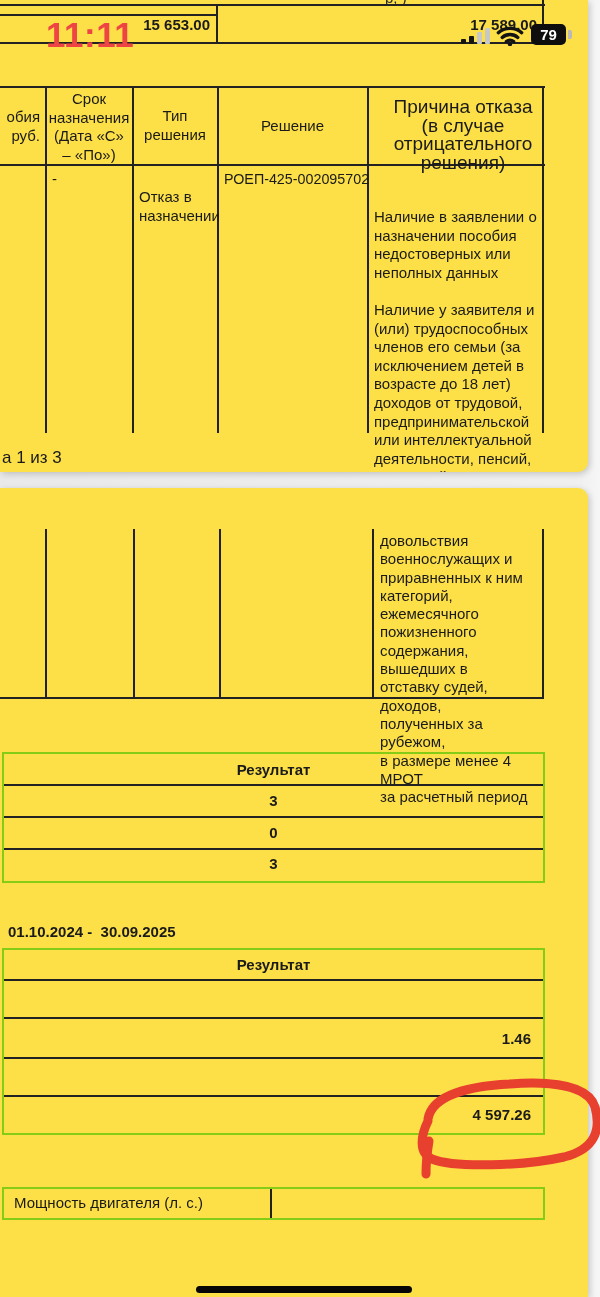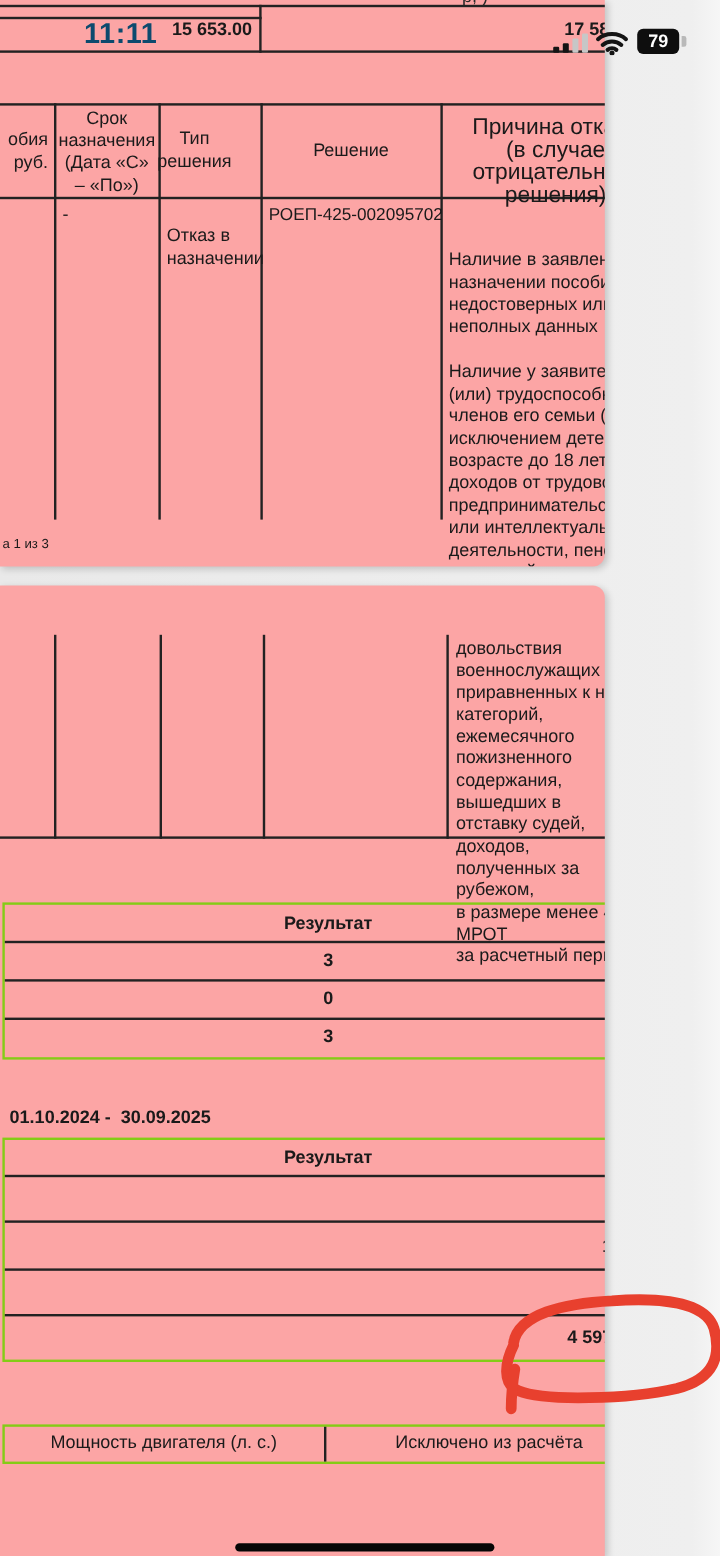--- a/index.html
+++ b/index.html
@@ -3,36 +3,36 @@
 <meta charset="utf-8">
 <style>
   html,body{margin:0;padding:0;}
   body{
     position:relative;width:600px;height:1297px;overflow:hidden;
     background:linear-gradient(to right,#e9e9e9 0,#efefef 96%,#f6f6f6 100%);
     font-family:"Liberation Sans",sans-serif;color:#1a1a1a;
   }
   .abs{position:absolute;}
   .page{
-    position:absolute;left:0;width:504px;background:#fca5a5;
+    position:absolute;left:0;width:588px;background:#fde047;
     box-shadow:2px 2px 6px rgba(0,0,0,0.18);overflow:hidden;
   }
   #page1{top:0;height:472px;border-radius:0 0 10px 0;}
   #page2{top:488px;height:809px;border-radius:0 10px 0 0;}
   .hline{position:absolute;background:#222;height:2px;}
   .vline{position:absolute;background:#222;width:2px;}
   .doc{font-size:15px;line-height:18.5px;color:#1a1a1a;}
-  .sm{font-size:11px;}
+  .sm{font-size:17px;}
   .b{font-weight:700;}
   .ctr{text-align:center;}
   .rgt{text-align:right;}
   .pre{white-space:pre-line;}
   .nowrap{white-space:nowrap;}
   .tblbox{position:absolute;border:2px solid #84cc16;background:transparent;}
-  .statusbar-time{font-size:24px;font-weight:700;letter-spacing:0.5px;color:#0c4a6e;margin-left:24px;}
+  .statusbar-time{font-size:35px;font-weight:700;letter-spacing:0.5px;color:#ef4444;}
   .battery{
     position:absolute;left:531px;top:24px;width:35px;height:21px;background:#0e0e0e;
     border-radius:5px;color:#fff;font-size:15px;font-weight:700;text-align:center;line-height:21px;
   }
   .battery-tip{position:absolute;left:568px;top:30px;width:4px;height:9px;background:#b9b9b9;border-radius:0 2px 2px 0;}
   .sigbar{position:absolute;bottom:0;width:5px;border-radius:1px;}
   .home-indicator{position:absolute;left:196px;top:1286px;width:216px;height:7px;border-radius:4px;background:#060606;}
   .fragment{color:#2a2a2a;}
 </style>
 </head>
@@ -59,21 +59,21 @@
     <div class="vline" style="left:542px;top:86px;height:347px;"></div>
 
     <div class="abs doc rgt" style="left:-4px;top:107px;width:44px;line-height:19px;">
       <span>обия</span><br>
       <span>руб.</span>
     </div>
     <div class="abs doc ctr pre" style="left:46px;top:90px;width:86px;">Срок
 назначения
 (Дата «С»
 – «По»)</div>
-    <div class="abs doc ctr pre" style="left:120px;top:107px;width:84px;text-align:center;">Тип
+    <div class="abs doc ctr pre" style="left:133px;top:107px;width:84px;text-align:center;">Тип
 решения</div>
     <div class="abs doc ctr" style="left:218px;top:117px;width:149px;">Решение</div>
     <div class="abs ctr pre" style="left:374px;top:98px;width:178px;font-size:19px;line-height:18.5px;">Причина отказа
 (в случае отрицательного
 решения)</div>
 
     <div class="abs doc" style="left:52px;top:170px;">-</div>
     <div class="abs doc pre" style="left:139px;top:170px;width:76px;margin-top:18px;">Отказ в
 назначении</div>
     <div class="abs nowrap" style="left:224px;top:171px;width:142px;font-size:14.3px;">РОЕП-425-002095702</div>
@@ -135,22 +135,21 @@
     <div class="hline" style="left:0;top:67px;width:539px;height:1.5px;"></div>
     <div class="hline" style="left:0;top:107px;width:539px;height:1.5px;"></div>
     <div class="hline" style="left:0;top:145px;width:539px;height:1.5px;"></div>
     <div class="abs doc b ctr" style="left:0;top:6px;width:539px;">Результат</div>
     <div class="abs doc b rgt" style="left:0;top:80px;width:527px;">1.46</div>
     <div class="abs doc b rgt" style="left:0;top:156px;width:527px;">4 597.26</div>
   </div>
 
   <div class="tblbox" style="left:2px;top:699px;width:539px;height:29px;">
     <div class="vline" style="left:266px;top:0;height:29px;"></div>
-    <div class="abs doc" style="left:10px;top:5px;margin-left:28px;">Мощность двигателя (л. с.)</div>
-    <div class="abs doc ctr" style="left:268px;top:5px;width:271px;">Исключено из расчёта</div>
+    <div class="abs doc" style="left:10px;top:5px;">Мощность двигателя (л. с.)</div>
   </div>
 </div>
 
 <svg class="abs" style="left:412px;top:1075px;z-index:20;" width="188" height="105" viewBox="0 0 188 105">
   <path d="M16,44 C20,20 58,11 98,9 C138,6 176,10 183,32 C189,54 184,74 152,82 C112,91 42,93 20,84 C6,78 9,60 16,46" fill="none" stroke="#e8402e" stroke-width="9" stroke-linecap="round" stroke-linejoin="round"></path>
   <path d="M17,66 C15,78 14,90 14,99" fill="none" stroke="#e8402e" stroke-width="9" stroke-linecap="round"></path>
 </svg>
 
 <div class="abs" style="left:0;top:0;width:600px;height:56px;z-index:30;">
   <div class="abs statusbar-time" style="left:46px;top:15px;">11:11</div>

